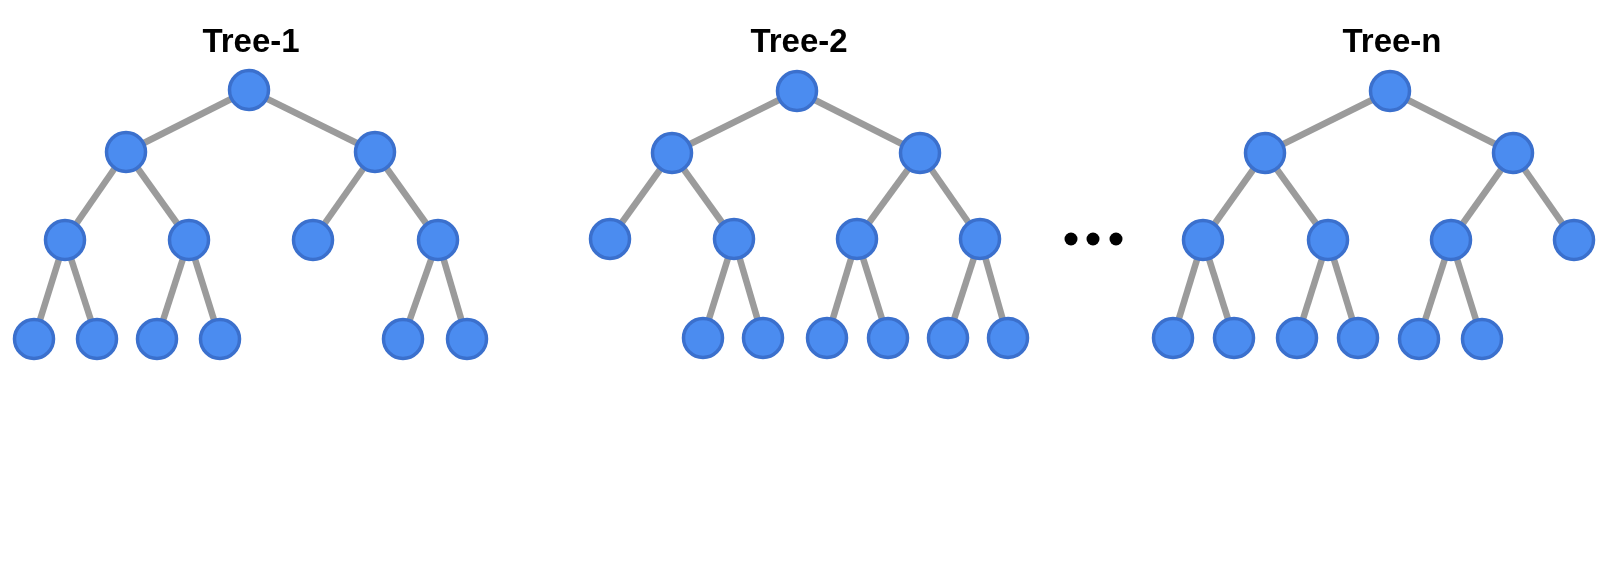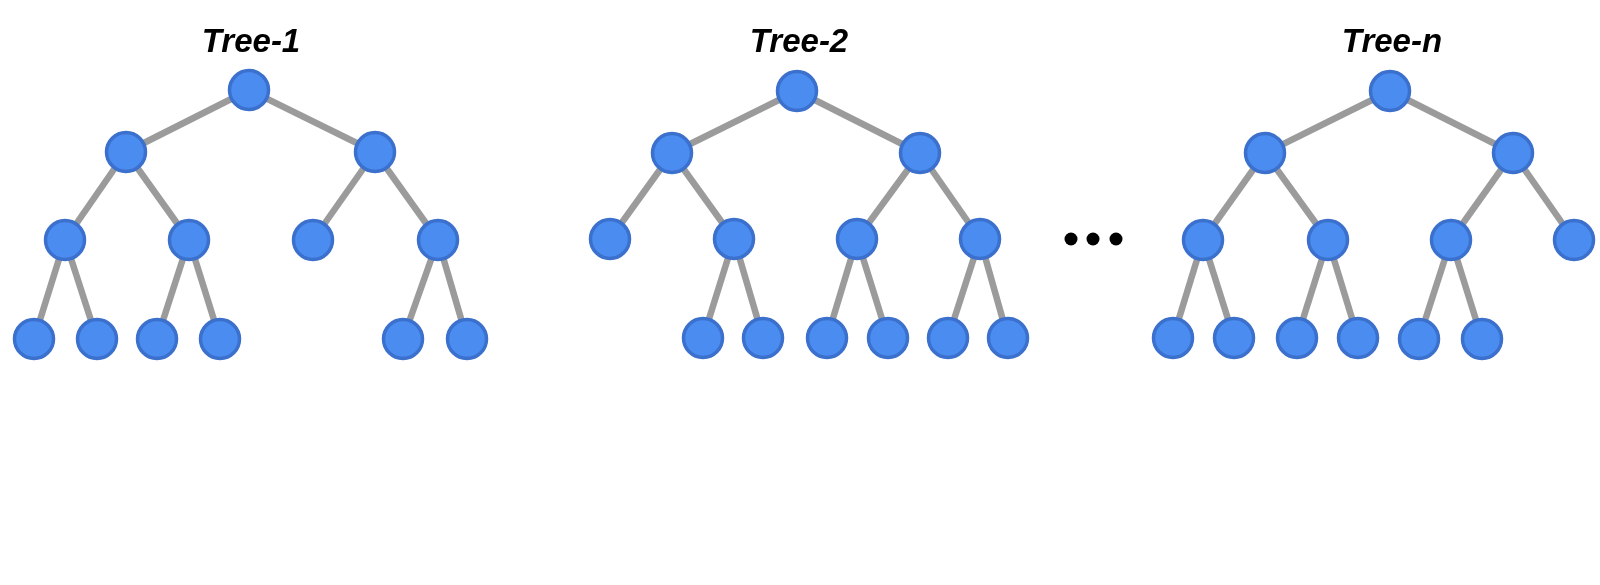--- a/index.html
+++ b/index.html
@@ -7,21 +7,20 @@
     padding: 0;
     background: #ffffff;
   }
   .canvas {
     position: relative;
     width: 1600px;
     height: 412px;
     background: #ffffff;
     overflow: hidden;
     font-family: "Liberation Sans", sans-serif;
-    font-style: italic;
   }
   svg { display: block; }
   .tree-title {
     font-family: "Liberation Sans", sans-serif;
     font-weight: 600;
     font-size: 33px;
   }
 </style>
 </head>
 <body>

